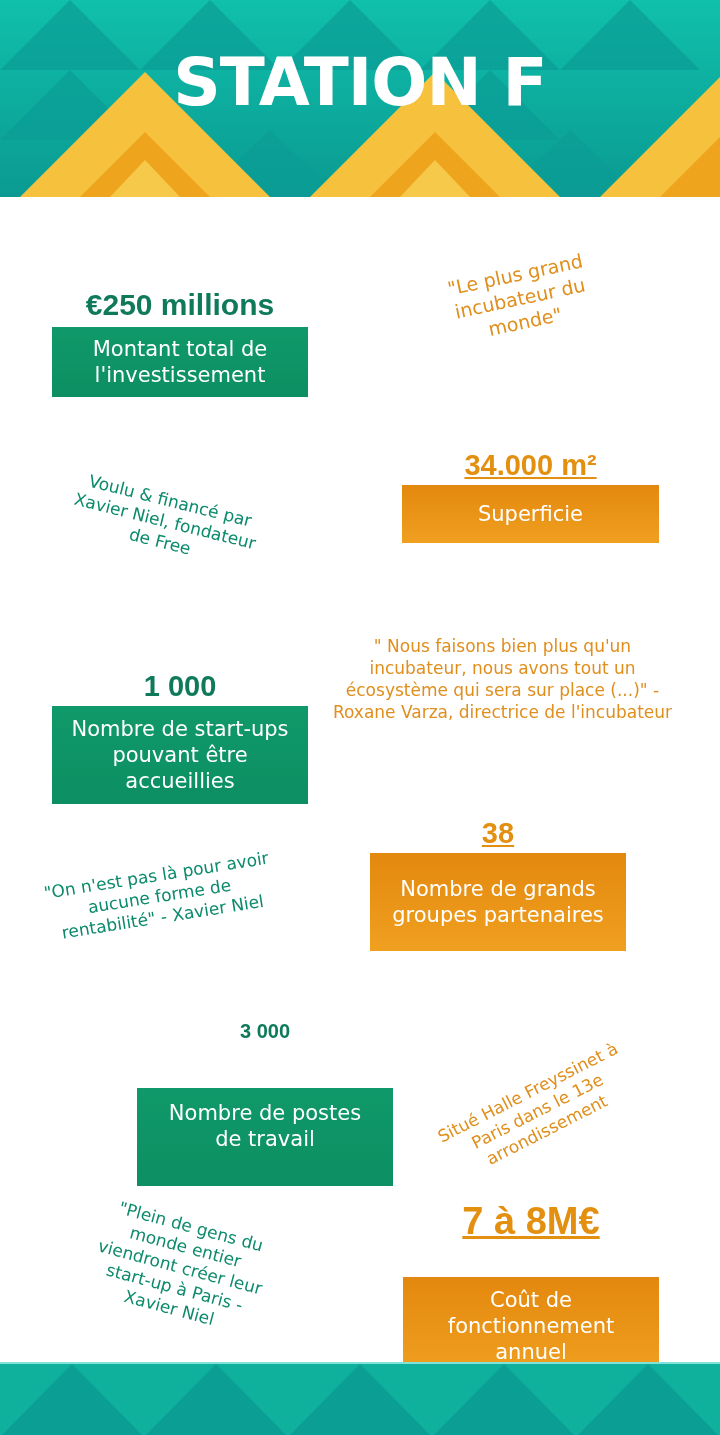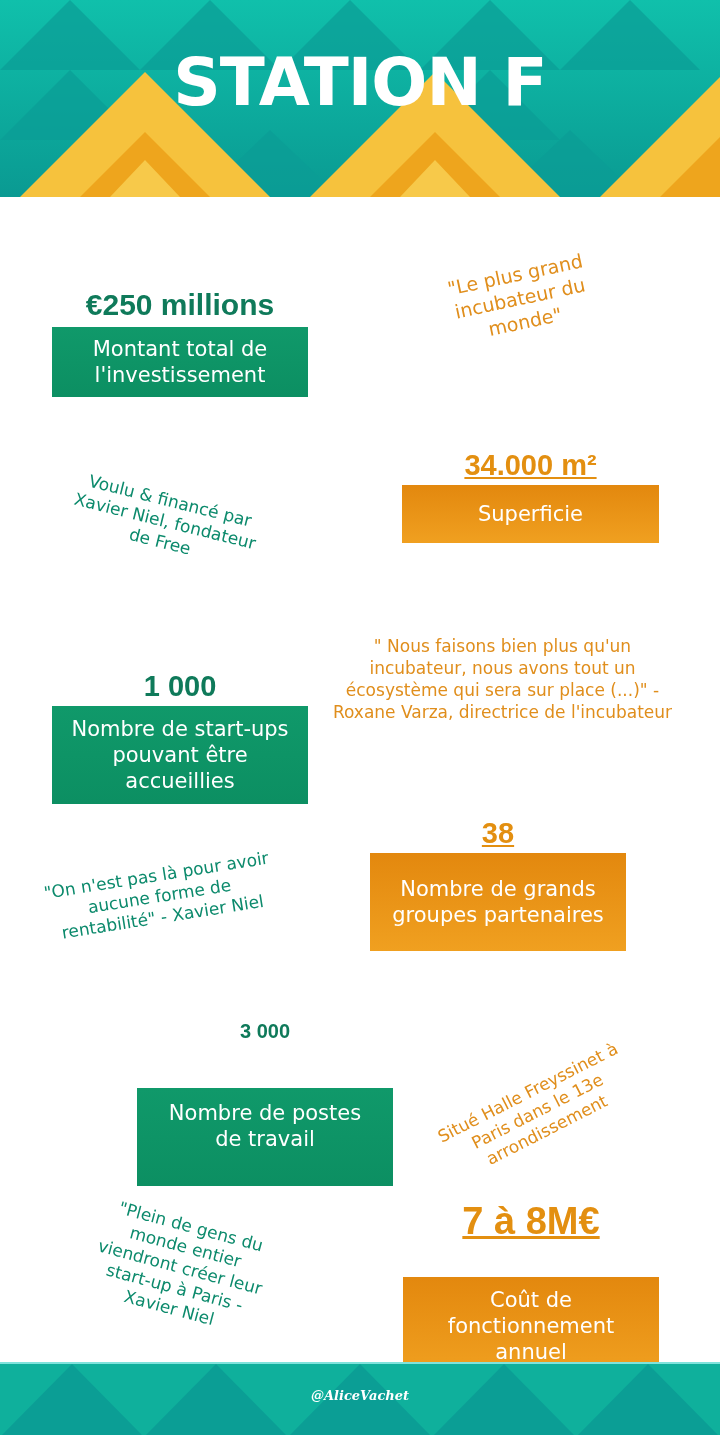--- a/index.html
+++ b/index.html
@@ -84,14 +84,13 @@
   <svg width="720" height="73" viewBox="0 0 720 73">
     <rect width="720" height="73" fill="#0fb09c"></rect>
     <g fill="#0b9a94" opacity="0.8">
       <polygon points="0,73 72,0 144,73"></polygon>
         <polygon points="144,73 216,0 288,73"></polygon>
       <polygon points="288,73 360,0 432,73"></polygon>
         <polygon points="432,73 504,0 576,73"></polygon>
       <polygon points="576,73 648,0 720,73"></polygon>
     </g>
   </svg>
-  <div class="credit">@AliceVachet</div>
 </div>
 
 </body></html>

